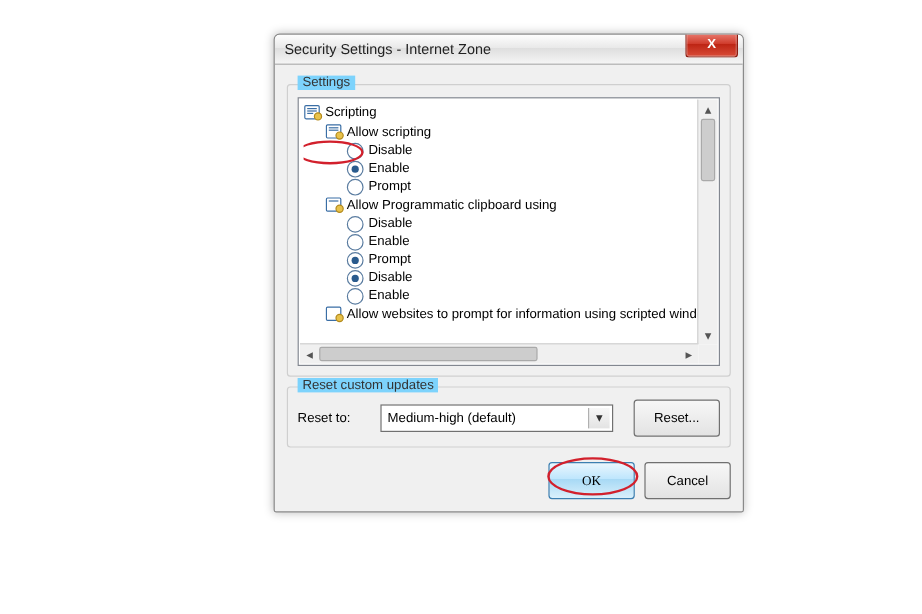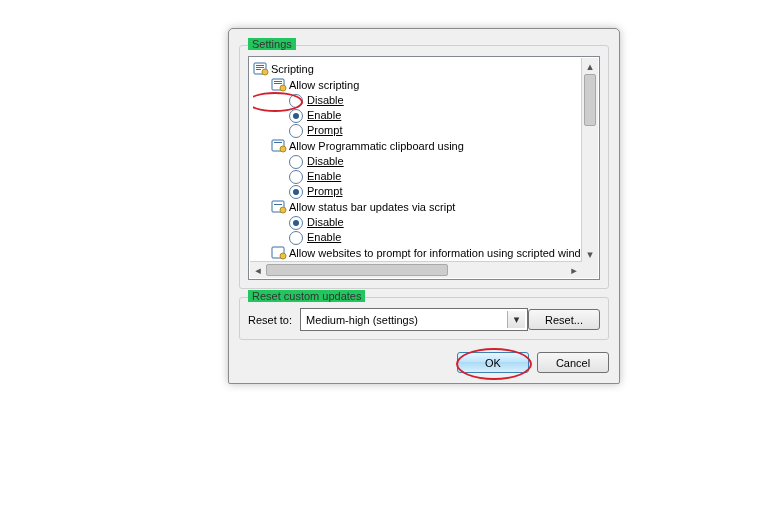--- a/index.html
+++ b/index.html
@@ -23,79 +23,86 @@
   .closebtn{
     position:absolute;right:4px;top:-1px;width:42px;height:19px;
     background:linear-gradient(#e97a6f,#cf3b2b 45%,#bd2413 46%,#d84b38);
     border:1px solid #8b1c10;border-top:none;border-radius:0 0 3px 3px;
     display:flex;align-items:center;justify-content:center;
     box-shadow:inset 0 0 0 1px rgba(255,255,255,0.25);
   }
   .closebtn span{color:#fff;font-weight:bold;font-size:11px;line-height:1;}
   .body{padding:8px 10px 10px;}
   .groupbox{border:1px solid #cfcfcf;border-radius:3px;position:relative;margin-top:8px;padding:10px 8px 8px;}
-  .groupbox .legend{position:absolute;top:-8px;left:8px;background:#22c55e;padding:0 4px;font-size:11px;color:#333;}
+  .groupbox .legend{position:absolute;top:-8px;left:8px;background:#7dd3fc;padding:0 4px;font-size:11px;color:#333;}
   .tree-wrap{
     position:relative;border:1px solid #828790;background:#fff;
     height:224px;padding:4px 2px 2px 4px;box-sizing:border-box;
   }
   .tree{height:200px;overflow:hidden;font-size:11px;line-height:15px;}
   .node{display:flex;align-items:center;min-height:15px;white-space:nowrap;}
   .ic{width:16px;height:16px;display:inline-flex;align-items:center;justify-content:center;margin-right:2px;flex-shrink:0;}
   .ic svg{display:block;}
   .radio{
     width:12px;height:12px;border:1px solid #5a7ca0;border-radius:50%;
     display:inline-flex;align-items:center;justify-content:center;margin-right:4px;flex-shrink:0;background:#fff;
   }
   .radio.sel::after{content:"";width:6px;height:6px;border-radius:50%;background:#2a5b8d;}
-  .i0{padding-left:0;} .i1{padding-left:18px;} .i2{padding-left:36px;text-decoration:underline;}
+  .i0{padding-left:0;} .i1{padding-left:18px;} .i2{padding-left:36px;}
   
   .redcirc{position:absolute;border:2px solid #d2202c;border-radius:50%;pointer-events:none;}
   .circ1{width:52px;height:16px;}
   
   .vscroll{position:absolute;right:1px;top:1px;bottom:17px;width:16px;background:#f0f0f0;border-left:1px solid #d0d0d0;}
   .vscroll .arrow{height:16px;display:flex;align-items:center;justify-content:center;color:#555;}
   .vscroll .track{position:absolute;top:16px;bottom:16px;left:0;right:0;}
   .vscroll .thumb{position:absolute;left:2px;right:2px;top:0;height:50px;background:#cdcdcd;border:1px solid #a9a9a9;border-radius:2px;}
   .hscroll{position:absolute;left:1px;right:17px;bottom:1px;height:16px;background:#f0f0f0;border-top:1px solid #d0d0d0;display:flex;align-items:center;}
   .hscroll .harrow{width:16px;height:16px;display:flex;align-items:center;justify-content:center;color:#555;}
   .hscroll .htrack{flex:1;position:relative;height:100%;}
   .hscroll .hthumb{position:absolute;top:2px;bottom:2px;left:0;width:180px;background:#cdcdcd;border:1px solid #a9a9a9;border-radius:2px;}
   .corner{position:absolute;right:1px;bottom:1px;width:16px;height:16px;background:#f0f0f0;}
   .note{font-size:11px;color:#333;margin-top:6px;}
-  .reset-row{display:flex;align-items:center;gap:0;}
+  .reset-row{display:flex;align-items:center;gap:17px;}
   .reset-row label{min-width:52px;}
   .dropdown{
     flex:1;height:21px;background:#fff;border:1px solid #707070;
     display:flex;align-items:center;justify-content:space-between;
     padding:0 2px 0 5px;font-size:11px;color:#000;
   }
   .dropdown .dd-btn{
     width:17px;height:17px;border-left:1px solid #b0b0b0;
     display:flex;align-items:center;justify-content:center;color:#333;
     background:linear-gradient(#f7f7f7,#e3e3e3);
   }
   .btn{
-    height:21px;min-width:72px;padding:0 10px;
+    height:31px;min-width:72px;padding:0 10px;
     background:linear-gradient(#f7f7f7,#e3e3e3);
     border:1px solid #707070;border-radius:3px;font-size:11px;color:#000;
     display:inline-flex;align-items:center;justify-content:center;
   }
   .btn.default{
     background:linear-gradient(#eaf6fd,#bee6fd 45%,#a7d9f5 46%,#d9f0fc);
     border-color:#3c7fb1;
+    font-family:Liberation Serif, serif;
   }
   .actions{display:flex;justify-content:flex-end;gap:8px;margin-top:12px;position:relative;}
   .circ2{width:72px;height:28px;}
 </style>
 </head>
 <body>
 <div class="canvas">
 
 <div class="dialog">
+  <div class="titlebar">
+    <span class="title">Security Settings - Internet Zone</span>
+    <div class="closebtn">
+      <span>X</span>
+    </div>
+  </div>
 
   <div class="body">
     <div class="groupbox">
       <span class="legend">Settings</span>
 
       <div class="tree-wrap">
         <div class="tree">
 
           <div class="node i0">
             <span class="ic">
@@ -151,30 +158,20 @@
           </div>
           <div class="node i2">
             <span class="radio"></span>
             <span>Enable</span>
           </div>
           <div class="node i2">
             <span class="radio sel"></span>
             <span>Prompt</span>
           </div>
 
-          <div class="node i1">
-            <span class="ic">
-              <svg width="16" height="16">
-                    <rect x="1" y="2" width="12" height="11" rx="1" fill="#fff" stroke="#3a6ea5"></rect>
-                    <rect x="3" y="5" width="8" height="1" fill="#3a6ea5"></rect>
-                    <circle cx="12" cy="11" r="3" fill="#e8c24a" stroke="#b38a1d"></circle>
-                  </svg>
-            </span>
-            <span>Allow status bar updates via script</span>
-          </div>
           <div class="node i2">
             <span class="radio sel"></span>
             <span>Disable</span>
           </div>
           <div class="node i2">
             <span class="radio"></span>
             <span>Enable</span>
           </div>
 
           <div class="node i1">
@@ -206,21 +203,21 @@
         <div class="corner"></div>
       </div>
 
     </div>
 
     <div class="groupbox">
       <span class="legend">Reset custom updates</span>
       <div class="reset-row">
         <label>Reset to:</label>
         <div class="dropdown">
-          <span>Medium-high (settings)</span>
+          <span>Medium-high (default)</span>
           <span class="dd-btn">▾</span>
         </div>
         <button class="btn">Reset...</button>
       </div>
     </div>
 
     <div class="actions">
       <div style="position:relative;">
         <button class="btn default">OK</button>
         <span class="redcirc circ2" style="left:-1px;top:-4px;"></span>

